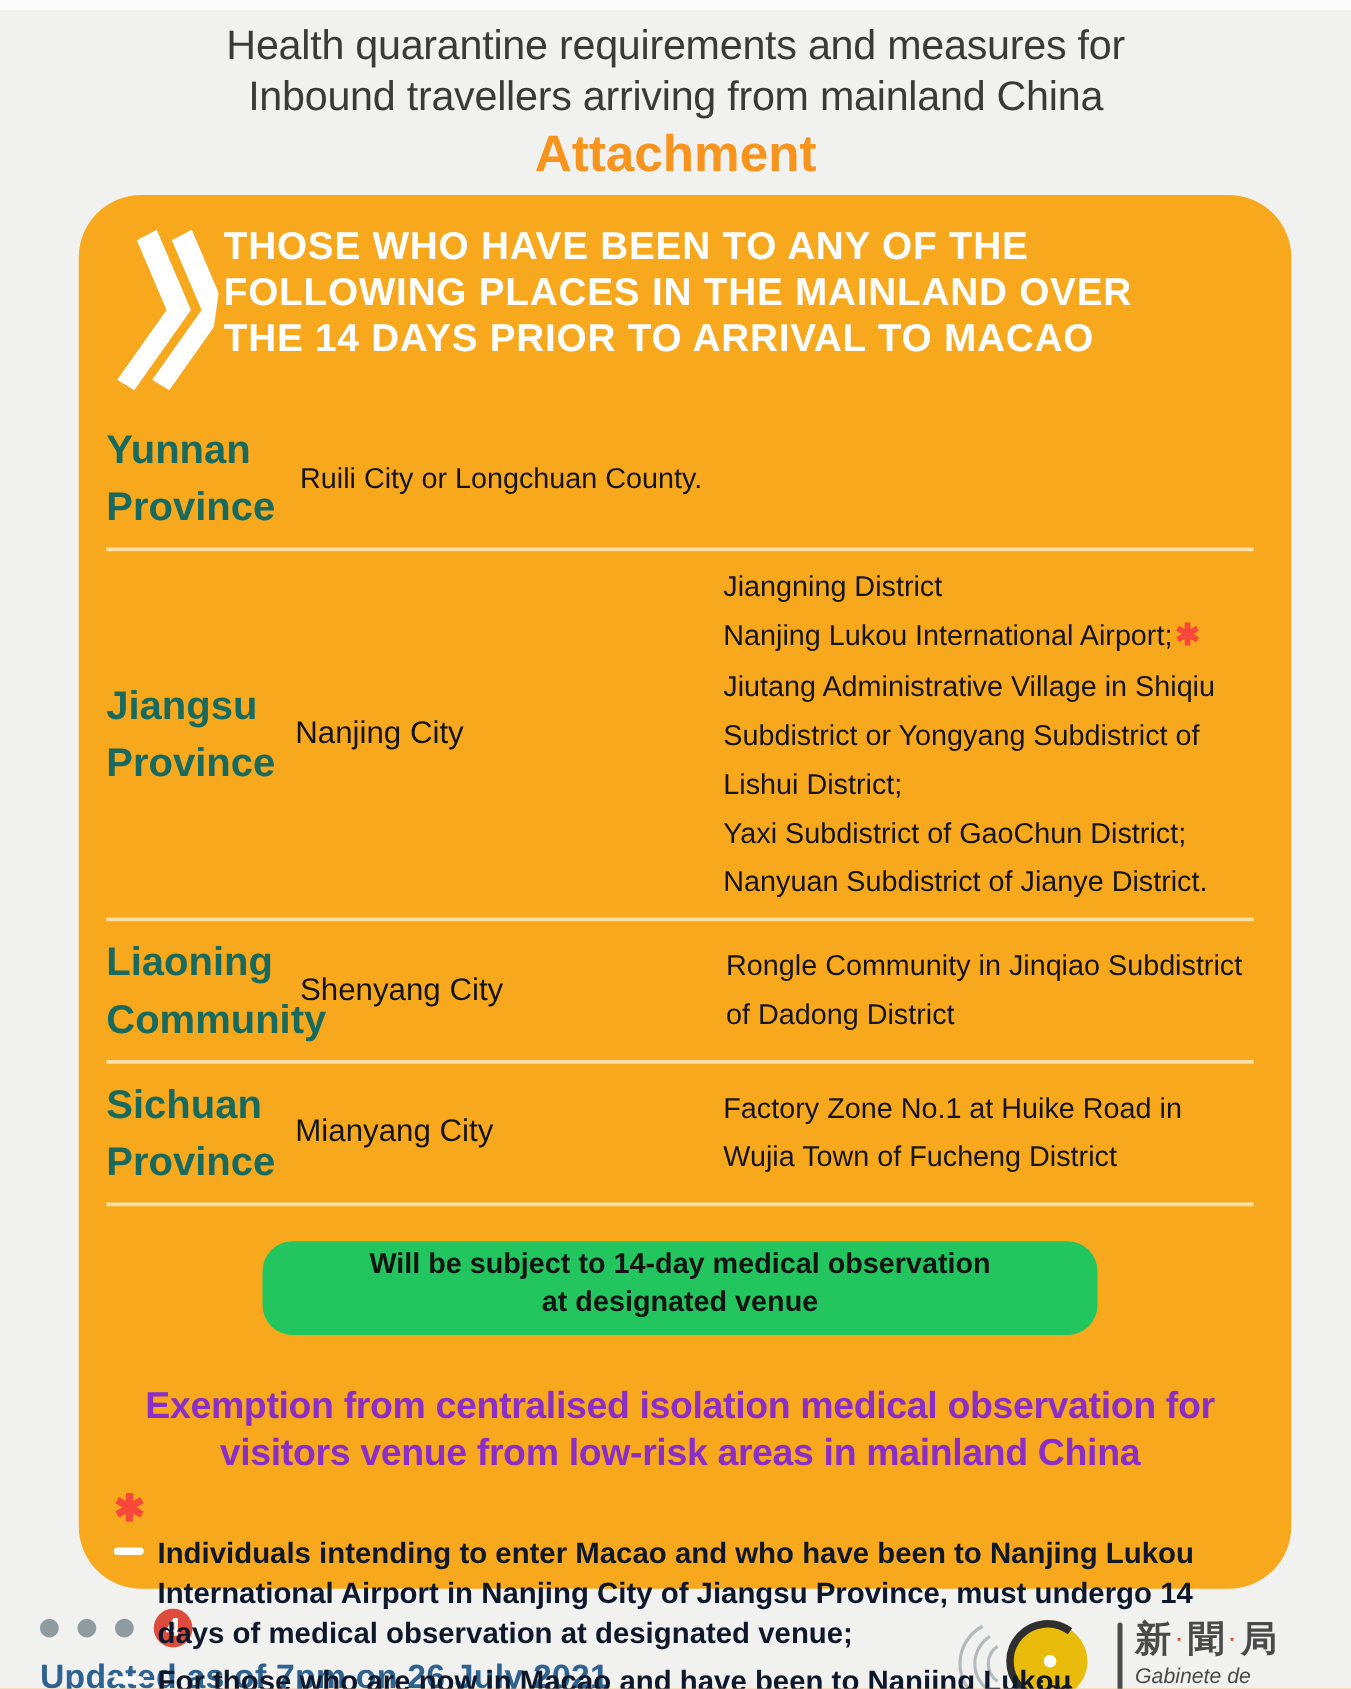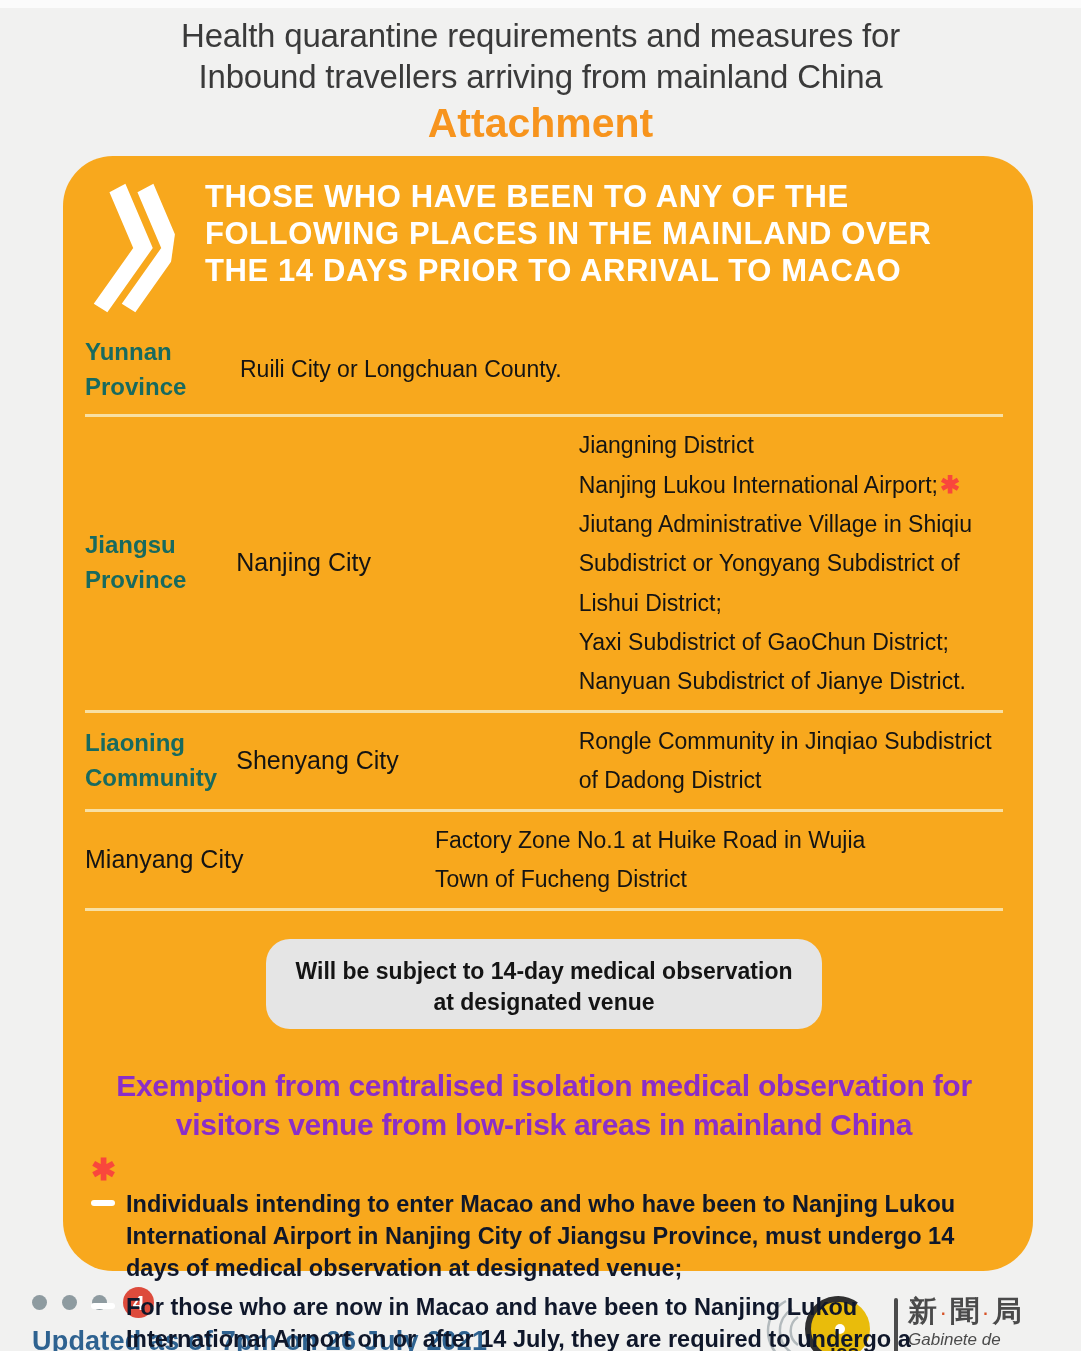--- a/index.html
+++ b/index.html
@@ -15,38 +15,38 @@
   .title-line{font-size:33px;font-weight:normal;color:#3a3a3a;line-height:1.24;white-space:nowrap;letter-spacing:-0.2px;}
   .subtitle{font-size:41px;font-weight:bold;color:#f7941d;margin-top:3px;line-height:1.1;}
   
   .panel{
     position:relative;box-sizing:border-box;
     width:970px;height:1115px;
     margin:10px 0 0 63px;
     background:#f8a81d;border-radius:50px;
     padding:20px 30px 0 22px;
   }
-  .panel-header{display:flex;align-items:flex-start;gap:32px;padding:2px 0 0 14px;}
+  .panel-header{display:flex;align-items:flex-start;gap:6px;padding:2px 0 0 14px;}
   .chevrons{flex:none;margin-top:4px;}
   .panel-heading{color:#ffffff;font-weight:bold;font-size:31px;line-height:1.2;letter-spacing:0.6px;}
   .panel-heading div{white-space:nowrap;}
   
   .ptable{margin:8px 0 0 0;}
   .row{display:flex;align-items:center;border-bottom:3px solid #f8e0a4;padding:9px 0;}
   .cell{box-sizing:border-box;}
-  .cell.province{width:155px;color:#186a5f;font-weight:bold;font-size:24px;line-height:1.45;}
+  .cell.province{width:155px;color:#186a5f;font-weight:bold;font-size:32px;line-height:1.45;}
   .cell.area{width:350px;font-size:25px;color:#141414;line-height:1.35;padding-right:40px;}
   .cell.places{width:435px;font-size:23px;color:#141414;line-height:1.7;}
   .place-line{display:block;}
   .inline-asterisk{color:#f9473c;font-weight:bold;font-size:24px;margin-left:2px;}
   
   .note-box{
-    width:556px;margin:28px auto 0;background:#e5e5e5;border-radius:24px;
+    width:668px;margin:28px auto 0;background:#22c55e;border-radius:24px;
     text-align:center;font-weight:bold;font-size:23px;color:#141414;
-    padding:17px 0 11px;line-height:1.35;
+    padding:2px 0 11px;line-height:1.35;
   }
   
   .exemption{margin-top:38px;text-align:center;color:#8b2ec8;font-weight:bold;font-size:30px;line-height:1.28;letter-spacing:-0.3px;}
   .exemption div{white-space:nowrap;}
   
   .notes{margin-top:12px;padding-left:6px;}
   .big-asterisk{color:#f9473c;font-size:30px;font-weight:bold;line-height:0.9;height:26px;}
   .note-item{display:flex;gap:11px;margin-top:7px;font-size:23.5px;font-weight:bold;color:#0f172a;line-height:1.36;width:908px;}
   .dash{flex:none;width:24px;height:6px;background:#ffffff;border-radius:3px;margin-top:11px;}
   
@@ -112,20 +112,21 @@
 
   <div class="row">
     <div class="cell province">Liaoning Community</div>
     <div class="cell area">Shenyang City</div>
     <div class="cell places">
           <span class="place-line">Rongle Community in Jinqiao Subdistrict of Dadong District</span>
         </div>
   </div>
 
   <div class="row">
+    <div class="cell province">Sichuan Province</div>
     <div class="cell area">Mianyang City</div>
     <div class="cell places">
           <span class="place-line">Factory Zone No.1 at Huike Road in Wujia Town of Fucheng District</span>
         </div>
   </div>
 </div>
 
   <div class="note-box">
     <div>Will be subject to 14-day medical observation</div>
     <div>at designated venue</div>

